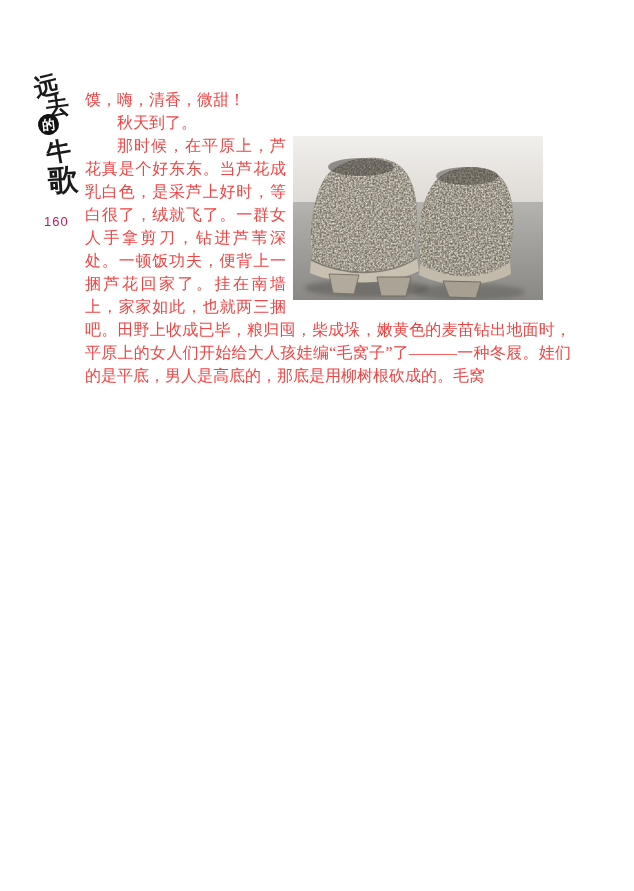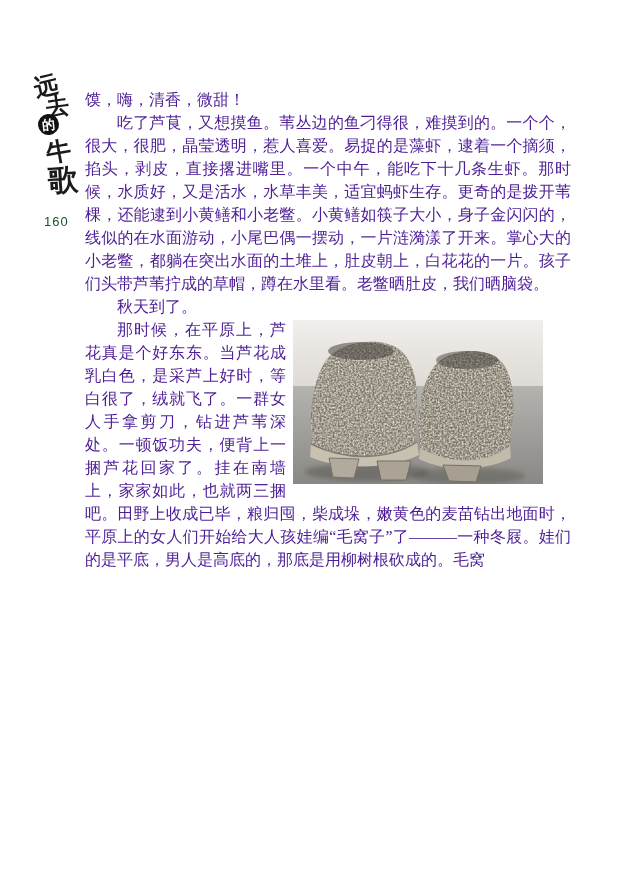--- a/index.html
+++ b/index.html
@@ -21,27 +21,27 @@
   }
   .c0{left:4px;top:0px;font-size:24px;transform:rotate(-14deg);}
   .c1{left:16px;top:21px;font-size:23px;transform:rotate(-8deg);}
   .c2{left:8px;top:44px;width:21px;height:21px;background:#121212;color:#ffffff;
       border-radius:50%;font-size:13px;line-height:21px;text-align:center;transform:rotate(-6deg);}
   .c3{left:16px;top:65px;font-size:25px;transform:rotate(-10deg);}
   .c4{left:18px;top:90px;font-size:30px;transform:rotate(-4deg);}
   .page-number{
     position:absolute;left:14px;top:144px;
     font-family:"Liberation Sans","DejaVu Sans",sans-serif;
-    font-size:13px;color:#14532d;letter-spacing:1px;
+    font-size:13px;color:#be185d;letter-spacing:1px;
   }
 
   
   .text-col{
     position:absolute;left:85px;top:88px;width:486px;
-    font-size:16px;line-height:23px;color:#4c1d95;
+    font-size:16px;line-height:23px;color:#ef4444;
     text-align:justify;
   }
   .para{margin:0;padding:0;}
   .indent{text-indent:2em;}
 
   
   .figure-wrap{
     float:right;
     width:250px;height:164px;
     margin:2px 28px 8px 7px;
@@ -59,21 +59,20 @@
       <span class="cal-char c1">去</span>
       <span class="cal-char c2">的</span>
       <span class="cal-char c3">牛</span>
       <span class="cal-char c4">歌</span>
     </div>
     <div class="page-number">160</div>
   </div>
 
   <div class="text-col">
     <p class="para">馍，嗨，清香，微甜！</p>
-    <p class="para indent">吃了芦茛，又想摸鱼。苇丛边的鱼刁得很，难摸到的。一个个，很大，很肥，晶莹透明，惹人喜爱。易捉的是藻虾，逮着一个摘须，掐头，剥皮，直接撂进嘴里。一个中午，能吃下十几条生虾。那时候，水质好，又是活水，水草丰美，适宜蚂虾生存。更奇的是拨开苇棵，还能逮到小黄鳝和小老鳖。小黄鳝如筷子大小，身子金闪闪的，线似的在水面游动，小尾巴偶一摆动，一片涟漪漾了开来。掌心大的小老鳖，都躺在突出水面的土堆上，肚皮朝上，白花花的一片。孩子们头带芦苇拧成的草帽，蹲在水里看。老鳖晒肚皮，我们晒脑袋。</p>
     <p class="para indent">秋天到了。</p>
 
     <p class="para indent">
       <span class="figure-wrap">
         <svg viewBox="0 0 250 164" width="250" height="164" xmlns="http://www.w3.org/2000/svg">
           <defs>
             <linearGradient id="wall" x1="0" y1="0" x2="0" y2="1">
               <stop offset="0" stop-color="#f1efec"></stop>
               <stop offset="1" stop-color="#ddd9d4"></stop>
             </linearGradient>

